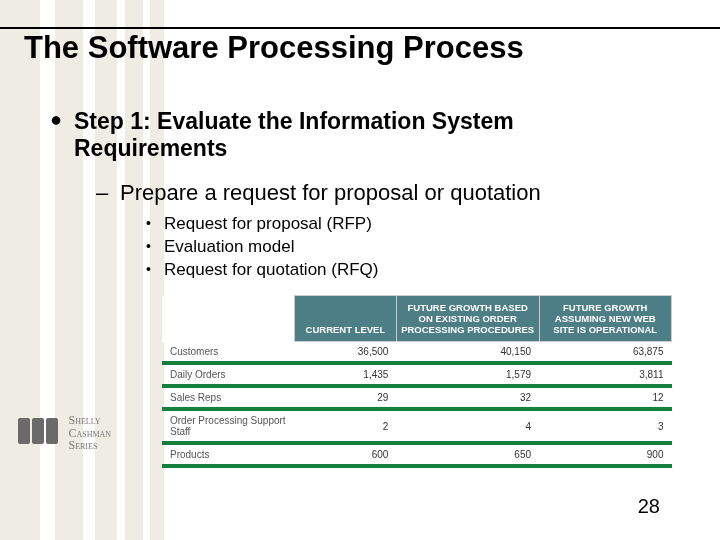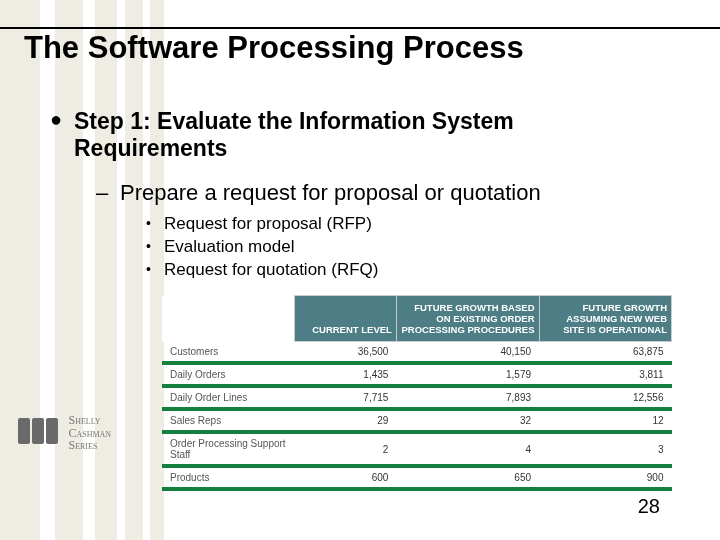--- a/index.html
+++ b/index.html
@@ -85,21 +85,21 @@
     width: 510px;
     z-index: 2;
     font-size: 10px;
   }
   table { border-collapse: collapse; width: 100%; }
   th {
     background: #4d7e86;
     color: #fff;
     font-weight: bold;
     font-size: 9.5px;
-    text-align: right;
+    text-align: center;
     padding: 6px 4px;
     vertical-align: bottom;
     border: 1px solid #ccc;
     text-transform: uppercase;
     margin-left: 40px;
   }
   th.col0 { background: #fff; border: none; }
   td {
     border-bottom: 4px solid #15803d;
     padding: 4px 8px;
@@ -216,26 +216,20 @@
         <td>40,150</td>
         <td>63,875</td>
       </tr>
       <tr>
         <td class="rowhead">Daily Orders</td>
         <td>1,435</td>
         <td>1,579</td>
         <td>3,811</td>
       </tr>
       <tr>
-        <td class="rowhead">Daily Order Lines</td>
-        <td>7,715</td>
-        <td>7,893</td>
-        <td>12,556</td>
-      </tr>
-      <tr>
         <td class="rowhead">Sales Reps</td>
         <td>29</td>
         <td>32</td>
         <td>12</td>
       </tr>
       <tr>
         <td class="rowhead wrap">Order Processing Support Staff</td>
         <td>2</td>
         <td>4</td>
         <td>3</td>

